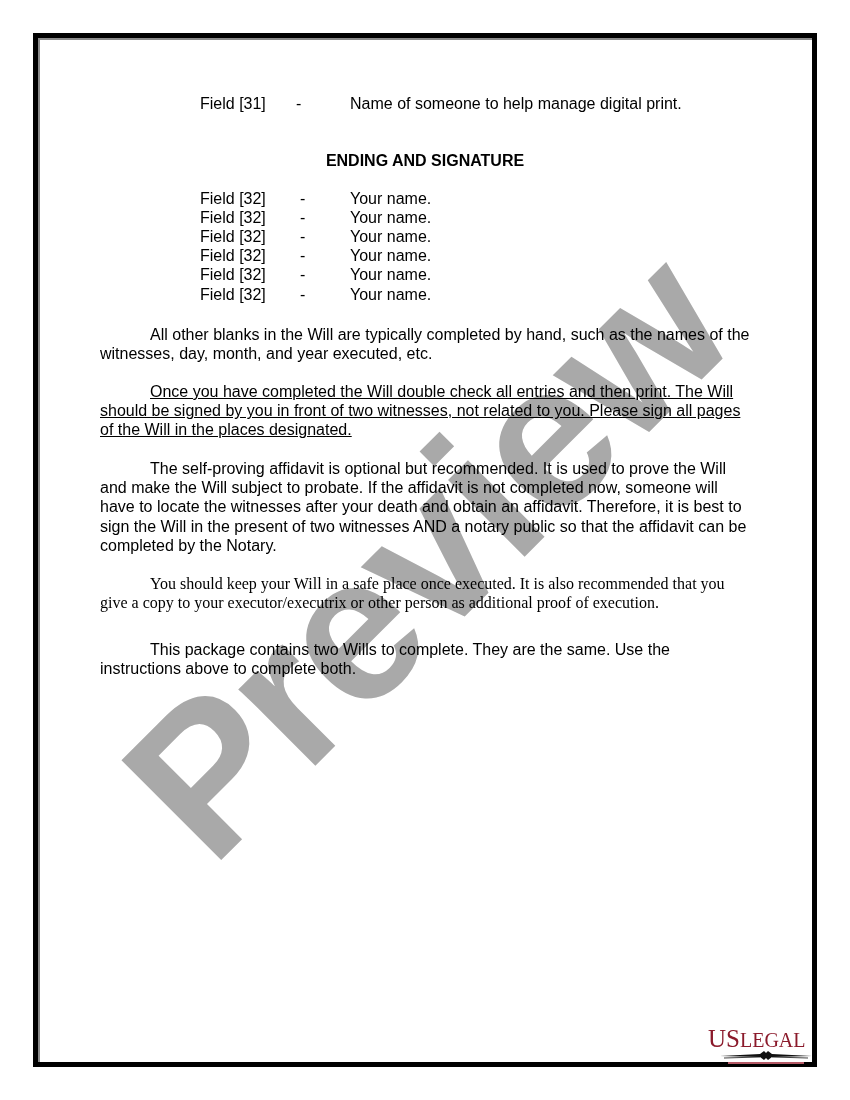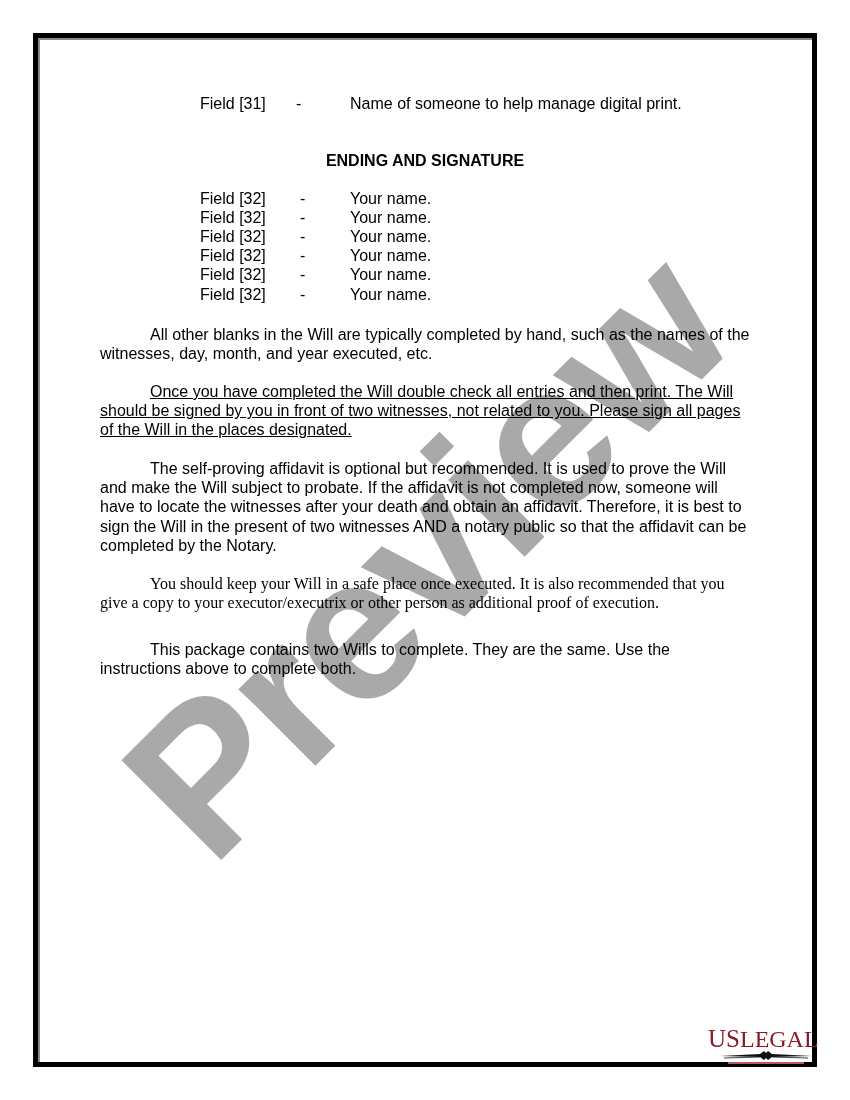--- a/index.html
+++ b/index.html
@@ -36,21 +36,21 @@
   }
   .para {
     position: absolute; left: 100px; width: 652px; font-size: 16px; line-height: 19.2px;
     text-indent: 50px; margin: 0;
   }
   .logo { position: absolute; left: 706px; top: 1026px; width: 116px; height: 42px; z-index: 3; }
   .logo-text {
     position: absolute; left: 2px; top: 0; font-family: "Liberation Serif", serif;
     font-size: 25px; color: #8b1a2b; letter-spacing: 0px; line-height: 26px;
   }
-  .logo-text .small { font-size: 24px; }
+  .logo-text .small { font-size: 20px; }
   .logo-eagle { position: absolute; left: 14px; top: 24px; }
   .logo-tagline {
     position: absolute; left: 22px; top: 36px; width: 76px; height: 2px; background: #b55a66;
   }
 </style>
 </head>
 <body>
 
 <div class="page-frame">
   <div class="page-frame-inner"></div>

